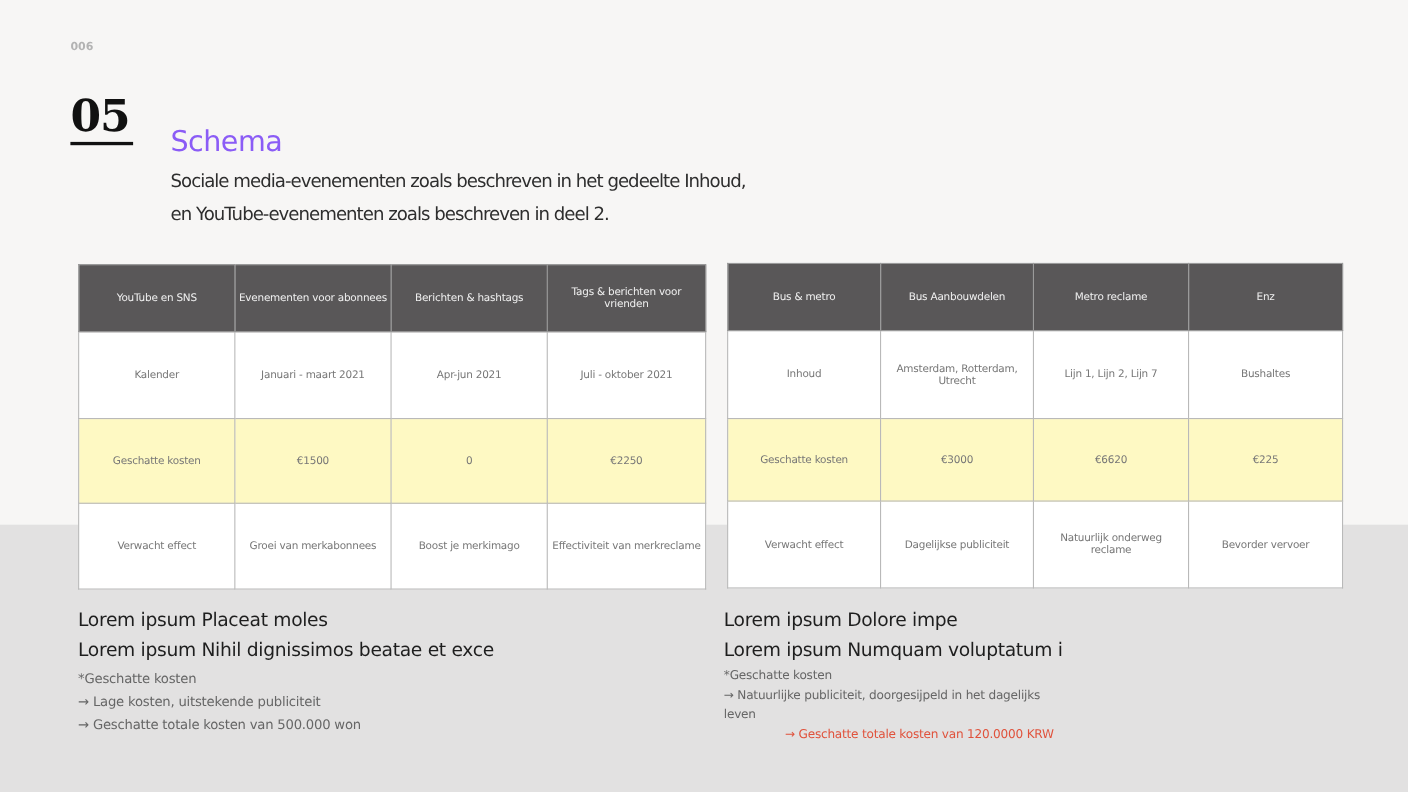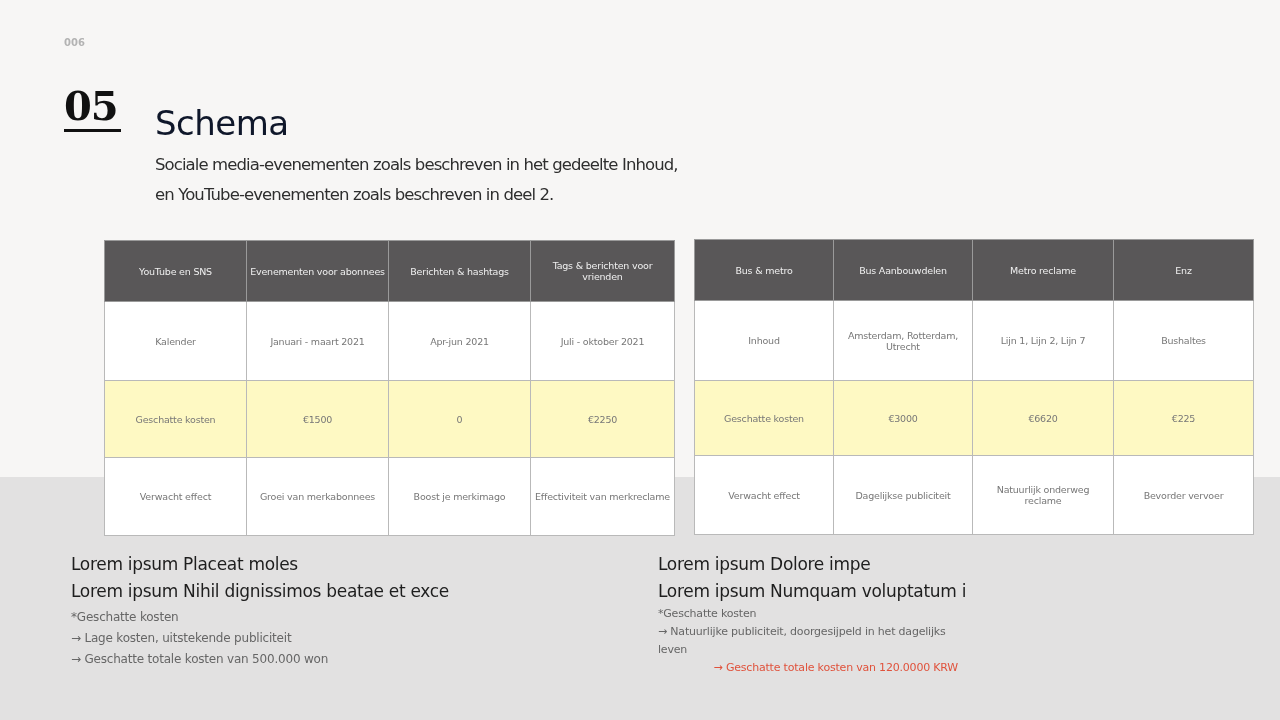--- a/index.html
+++ b/index.html
@@ -22,37 +22,36 @@
     .sec-num {
       position: absolute; left: 64px; top: 84px;
       font-family: "DejaVu Serif", serif; font-weight: bold;
       font-size: 40px; line-height: 44px; color: #111;
       letter-spacing: -1px;
       border-bottom: 3px solid #111;
       padding-bottom: 1px;
       width: 57px;
     }
     .title {
-      position: absolute; left: 155px; top: 103px;
+      position: absolute; left: 155px; top: 114px;
       font-family: "DejaVu Sans", sans-serif;
-      font-size: 34px; color: #0f172a; letter-spacing: -0.5px;
+      font-size: 26px; color: #8b5cf6; letter-spacing: -0.5px;
     }
     .subtitle {
       position: absolute; left: 155px; top: 150px;
       font-family: "DejaVu Sans", sans-serif;
       font-size: 16.5px; line-height: 30px; color: #2e2e2e;
       letter-spacing: -0.9px;
     }
     table.grid {
       position: absolute;
       border-collapse: collapse;
       table-layout: fixed;
       font-family: "DejaVu Sans", sans-serif;
       background: #fff;
-      margin-left: 33px;
     }
     table.grid td, table.grid th {
       border: 1px solid #b9b9b9;
       text-align: center;
       vertical-align: middle;
       font-size: 9.5px;
       color: #777;
       font-weight: normal;
       padding: 0 2px;
       line-height: 11px;

